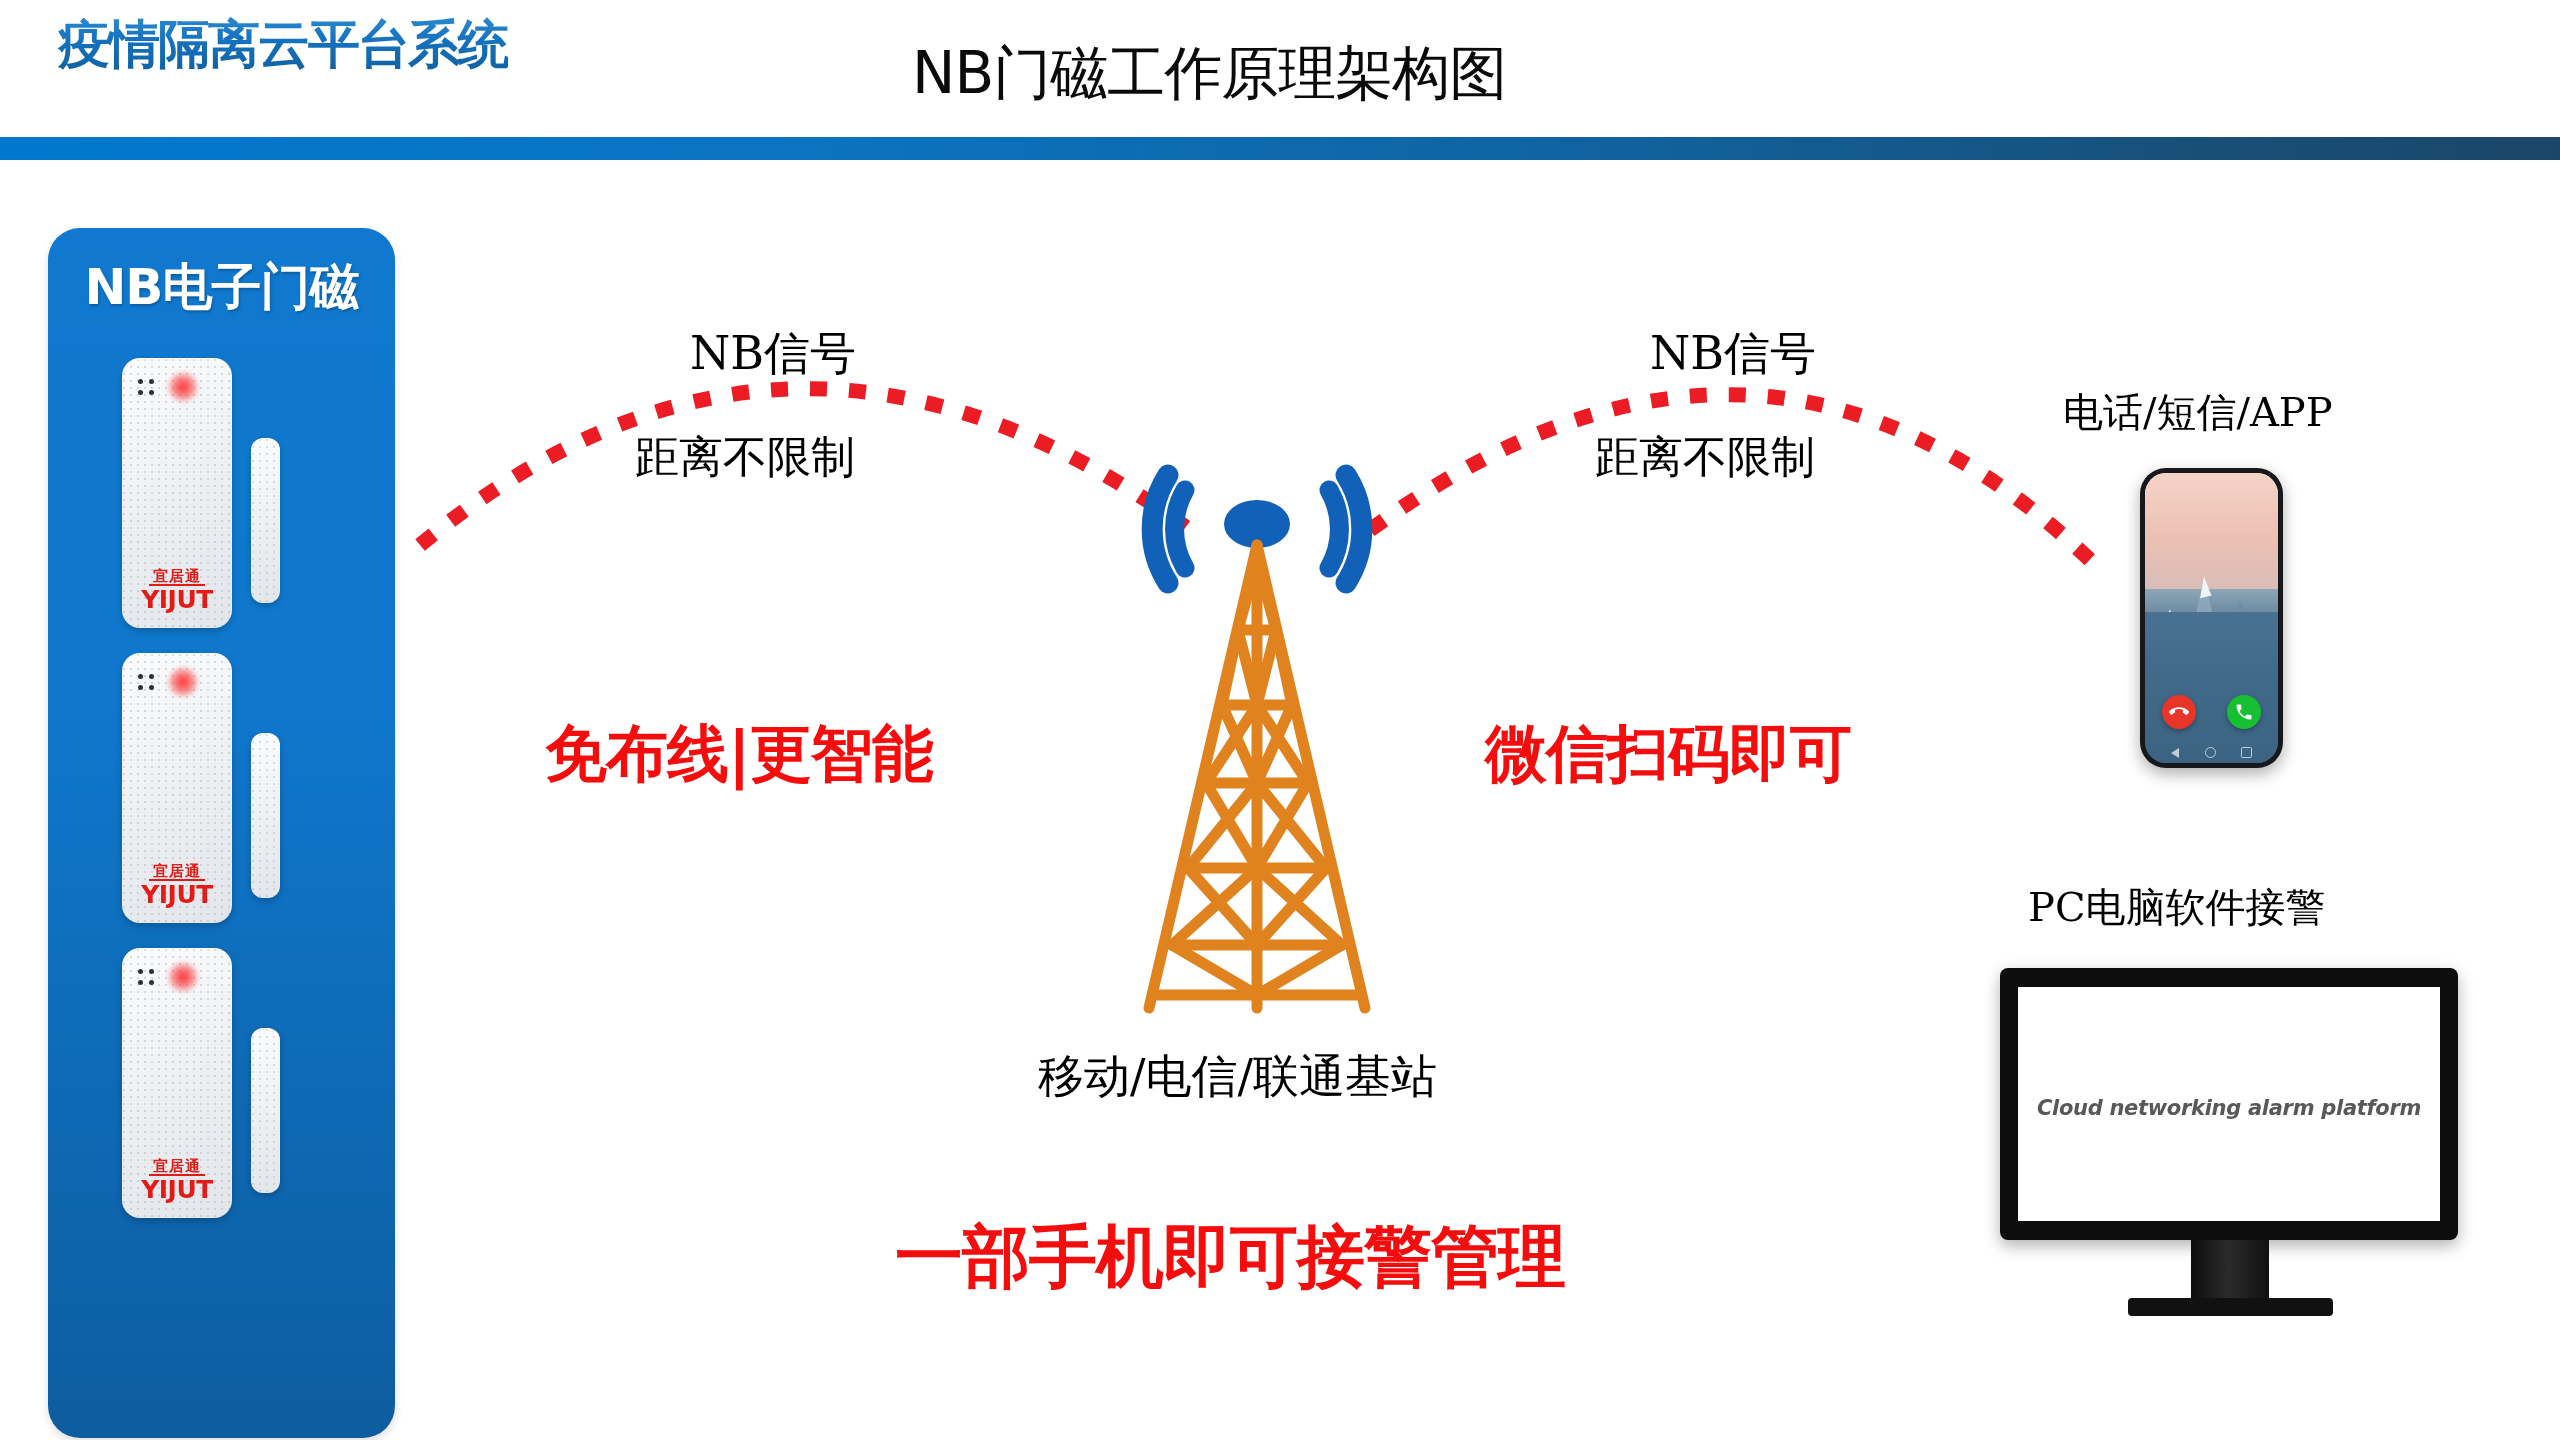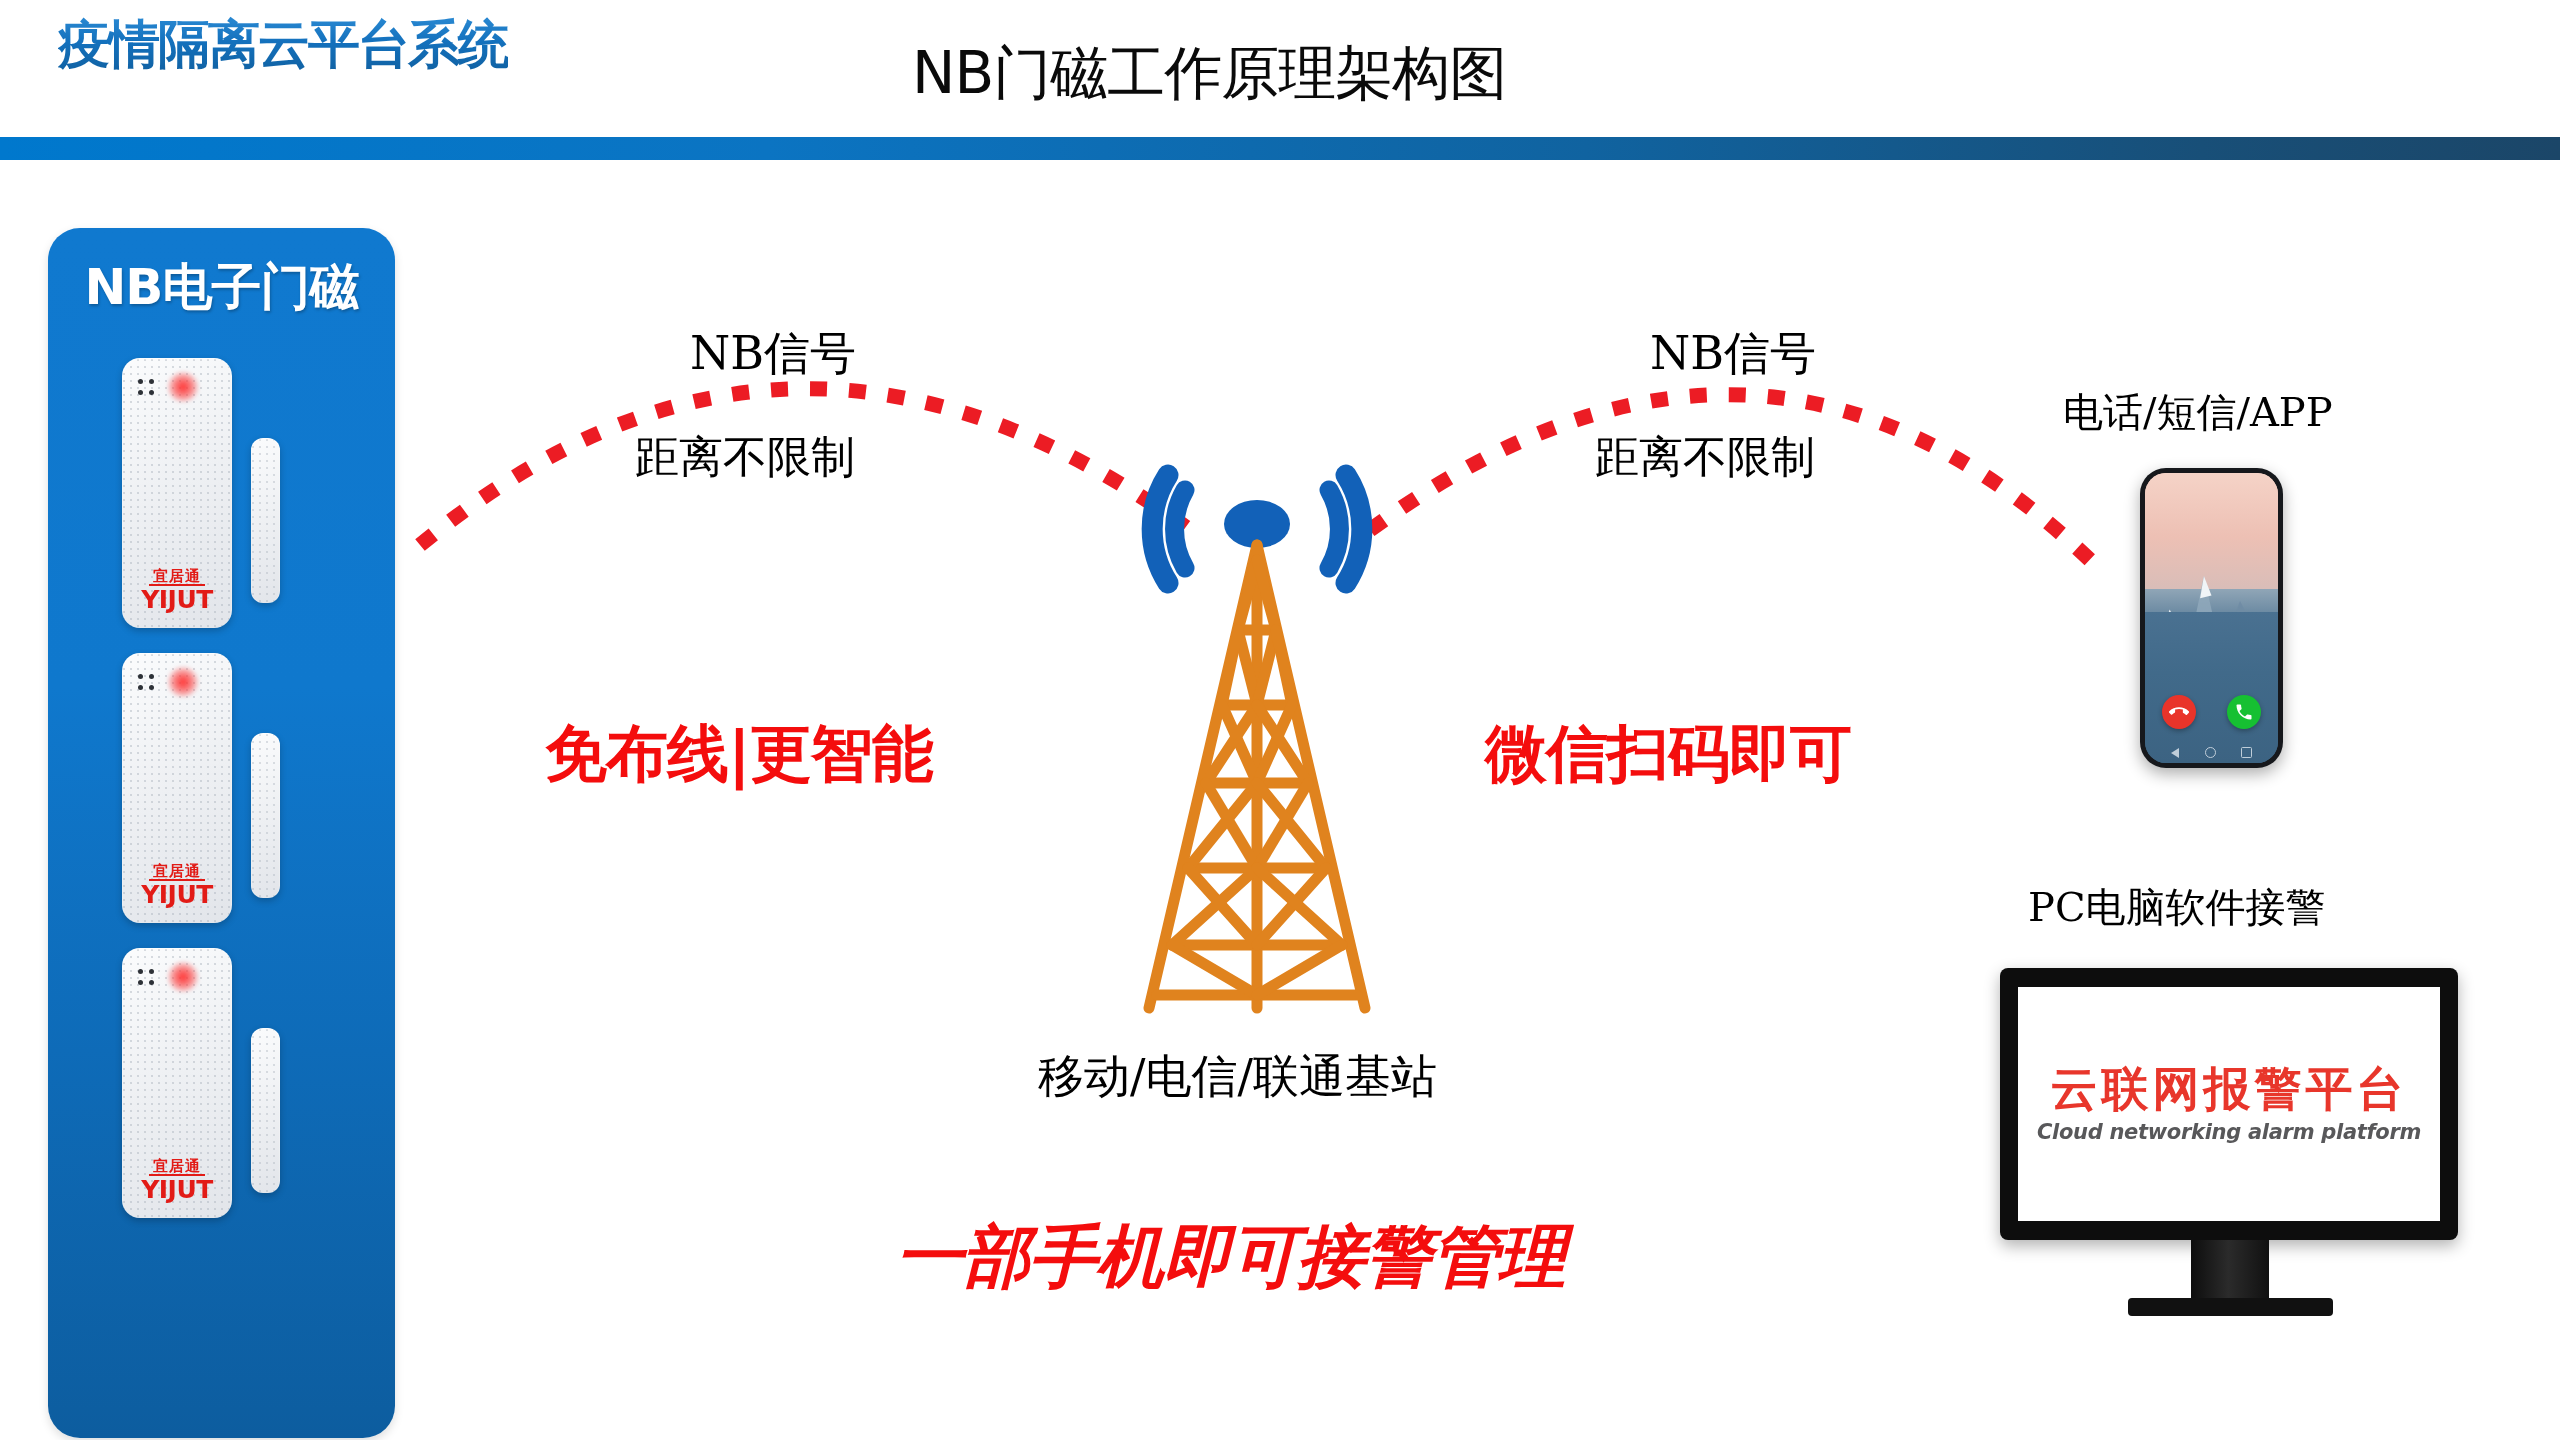--- a/index.html
+++ b/index.html
@@ -194,21 +194,21 @@
   #nb-left-1   { left: 690px; top: 323px; }
   #nb-left-2   { left: 635px; top: 428px; }
   #nb-right-1  { left: 1650px; top: 323px; }
   #nb-right-2  { left: 1595px; top: 428px; }
   #tower-label { left: 1038px; top: 1046px; font-size: 46px; }
   #phone-label { left: 2063px; top: 385px; font-size: 40px; }
   #pc-label    { left: 2028px; top: 880px; font-size: 40px; }
 
   #red-left   { left: 545px; top: 712px; font-size: 62px; }
   #red-right  { left: 1485px; top: 712px; font-size: 62px; }
-  #red-bottom { left: 895px; top: 1212px; font-size: 68px; font-style: italic; }
+  #red-bottom { left: 895px; top: 1212px; font-size: 68px; }
 
   
   .phone {
     position: absolute;
     left: 2140px;
     top: 468px;
     width: 143px;
     height: 300px;
     border-radius: 26px;
     background: #16181c;
@@ -481,18 +481,17 @@
     <div class="phone-nav">
       <span class="nav-back"></span>
       <span class="nav-home"></span>
       <span class="nav-recent"></span>
     </div>
   </div>
 </div>
 
 <div class="monitor">
   <div class="monitor-screen">
-    <div class="monitor-title-cn">云联网报警平台</div>
     <div class="monitor-title-en">Cloud networking alarm platform</div>
   </div>
 </div>
 <div class="monitor-neck"></div>
 <div class="monitor-base"></div>
 
 </body></html>

